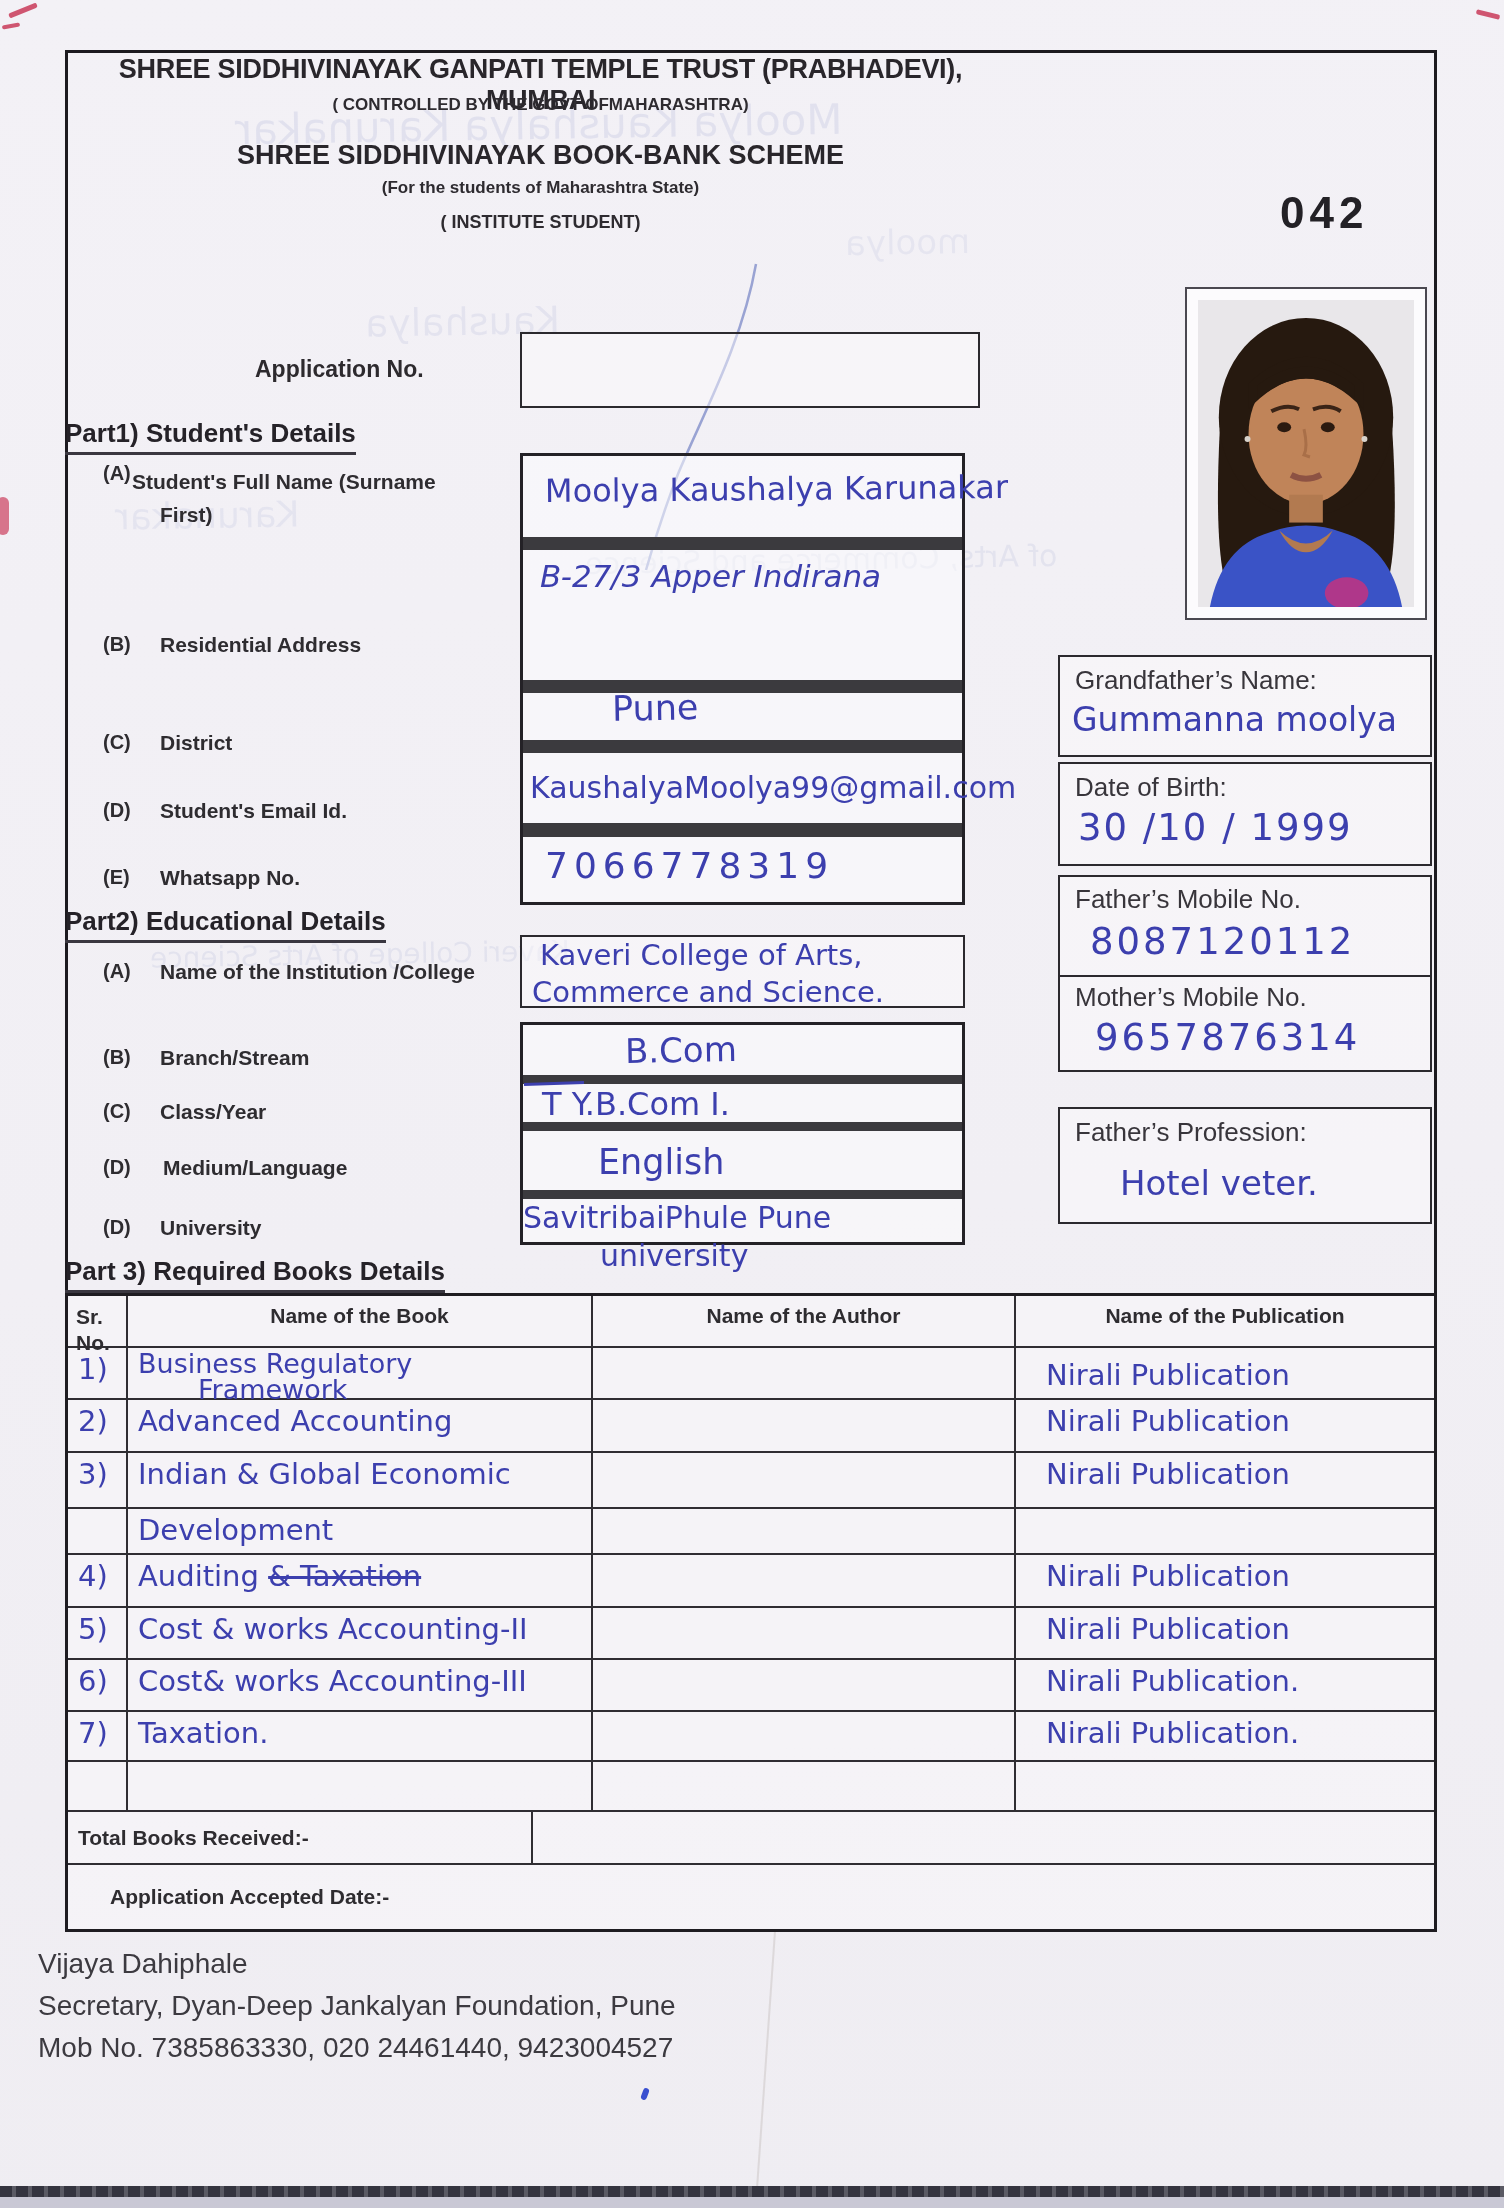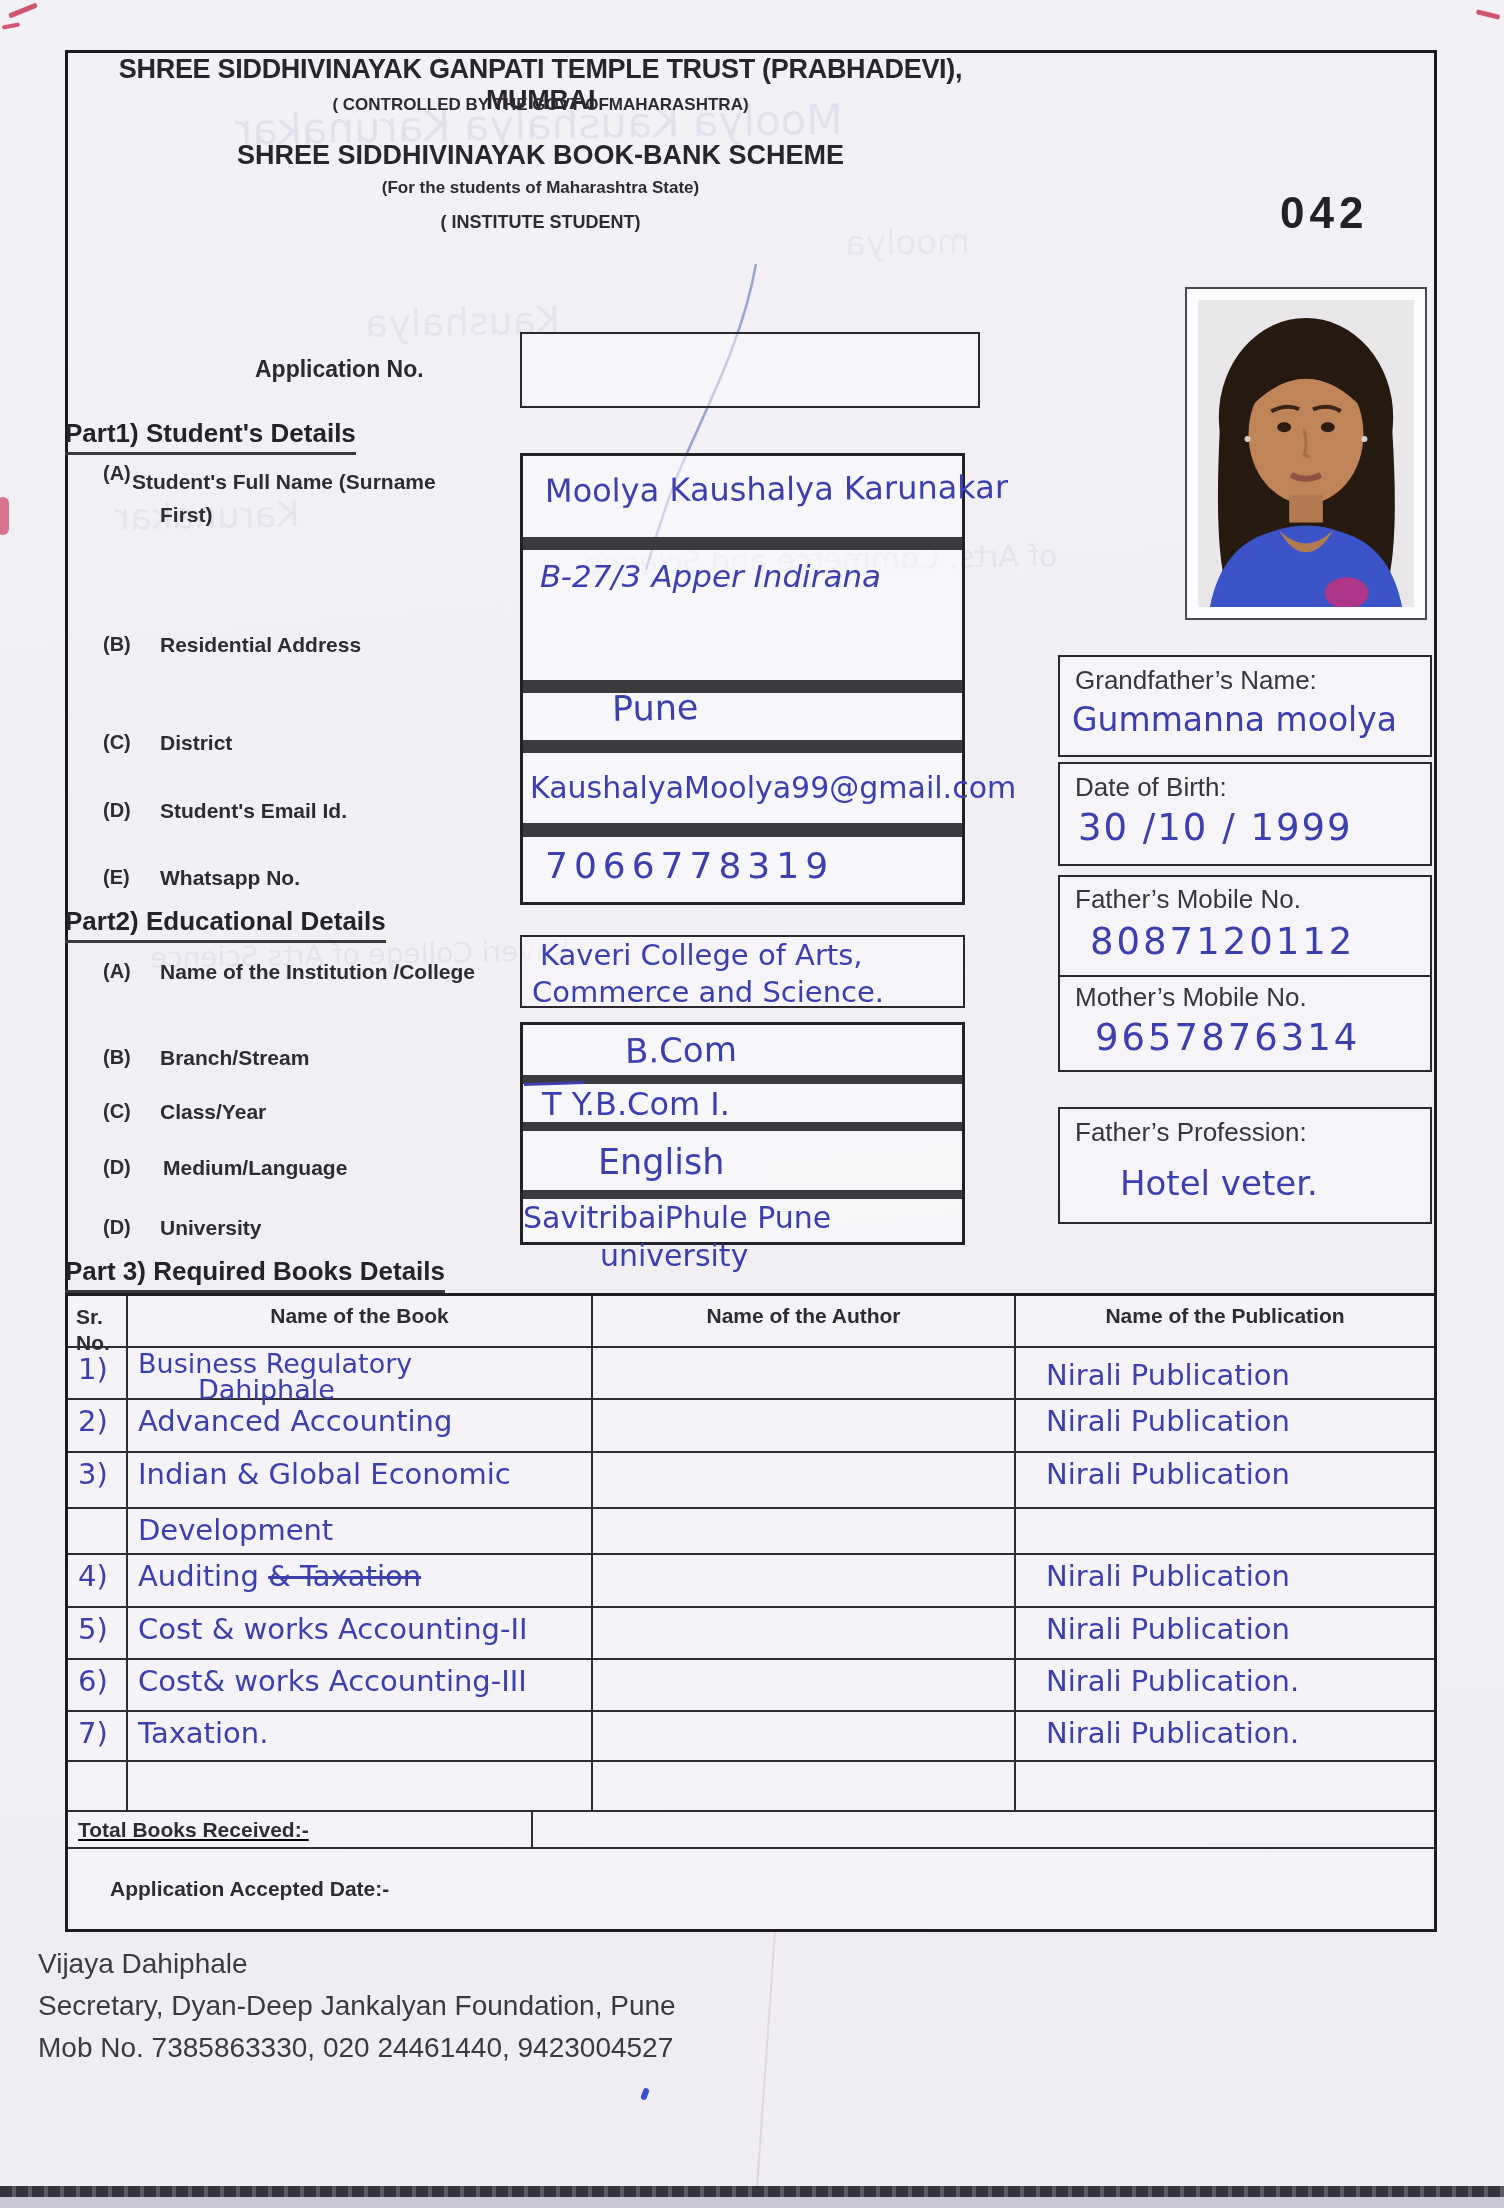--- a/index.html
+++ b/index.html
@@ -207,21 +207,21 @@
           <div>Name of the Publication</div>
         </div>
     </div>
 
     <div class="trow" style="height:52px;">
       <div class="c sr">
           <div class="hw cell-hw">1)</div>
         </div>
       <div class="c book">
         <div class="hw" style="font-size:27px; line-height:26px; padding:3px 0 0 10px;">Business Regulatory</div>
-        <div class="hw" style="font-size:27px; line-height:26px; padding-left:70px;">Dahiphale</div>
+        <div class="hw" style="font-size:27px; line-height:26px; padding-left:70px;">Framework</div>
       </div>
       <div class="c auth"></div>
       <div class="c pub">
           <div class="hw cell-hw" style="padding-top:12px;">Nirali Publication</div>
         </div>
     </div>
 
     <div class="trow" style="height:53px;">
       <div class="c sr">
           <div class="hw cell-hw">2)</div>
@@ -315,21 +315,21 @@
         </div>
     </div>
 
     <div class="trow" style="height:50px;">
       <div class="c sr"></div>
       <div class="c book"></div>
       <div class="c auth"></div>
       <div class="c pub"></div>
     </div>
 
-    <div class="trow" style="height:37px;text-decoration:underline;">
+    <div class="trow" style="height:53px;">
       <div class="c" style="width:465px; flex:none; display:flex; align-items:center;">
         <span class="lab" style="padding-left:10px;">Total Books Received:-</span>
       </div>
       <div class="c" style="flex:1;"></div>
     </div>
 
     <div class="trow" style="height:52px; flex:1;">
       <div class="c" style="flex:1; display:flex; align-items:center;">
         <span class="lab" style="padding-left:14px;">Application Accepted Date:-</span>
       </div>

